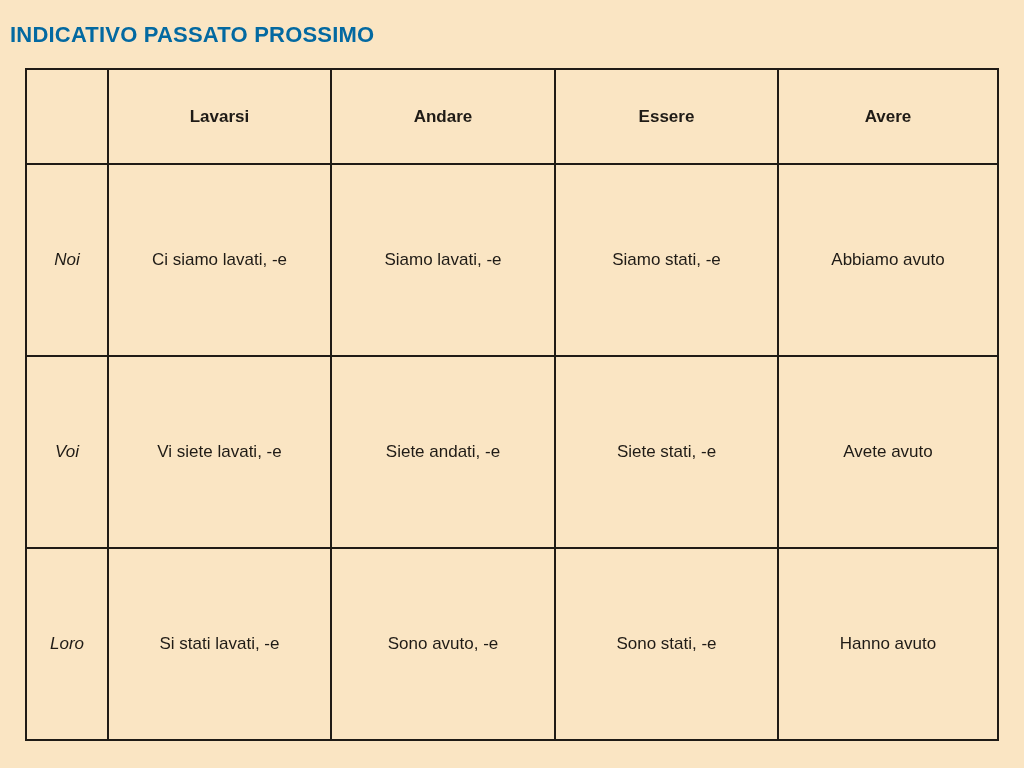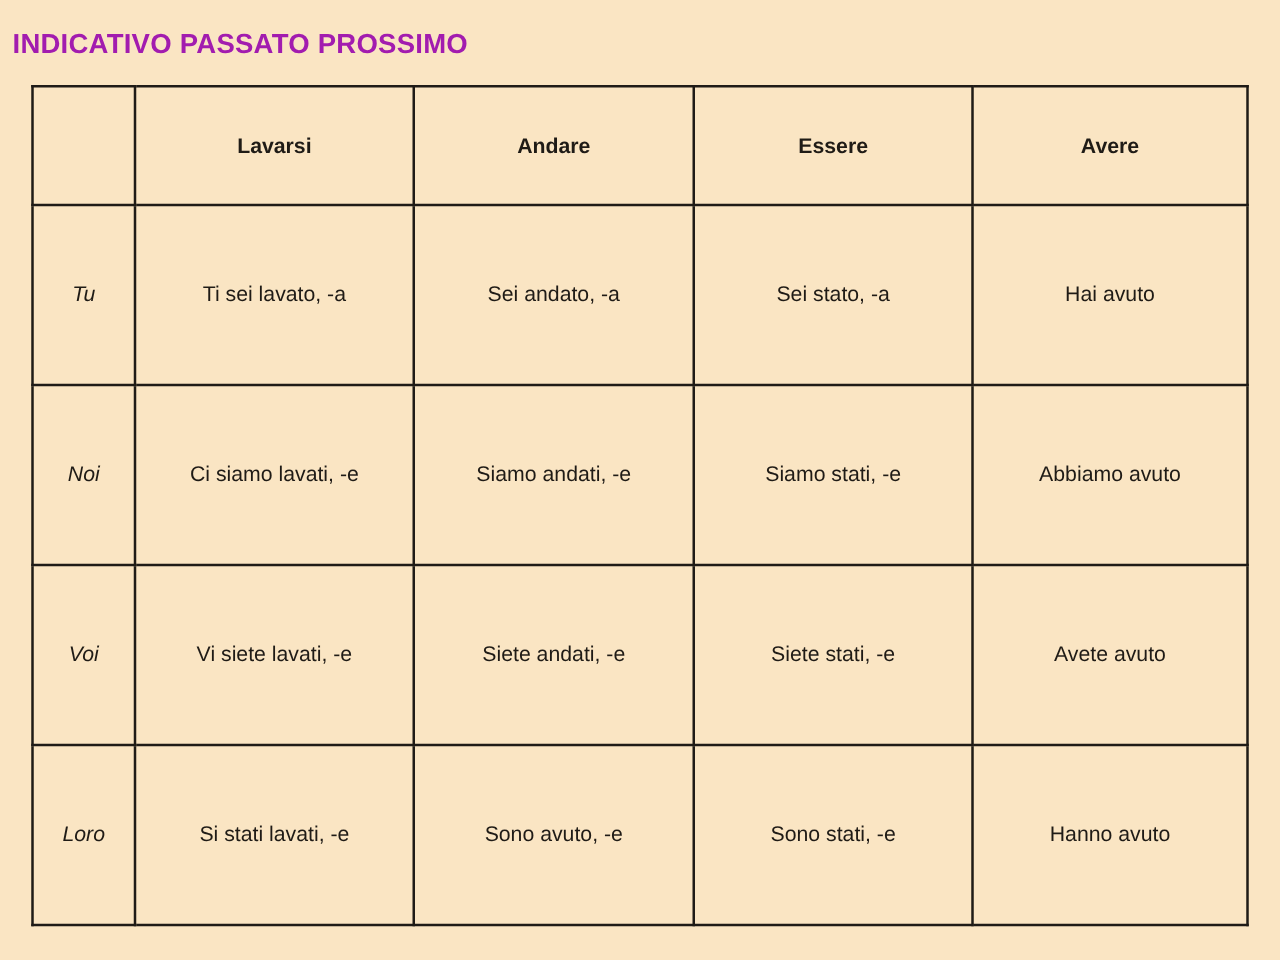--- a/index.html
+++ b/index.html
@@ -12,21 +12,21 @@
     width: 1024px; height: 768px;
     background: #FAE5C3;
     overflow: hidden;
   }
   .slide-title {
     position: absolute;
     left: 10px; top: 22px;
     font-size: 22px;
     font-weight: bold;
     letter-spacing: 0.2px;
-    color: #a21caf;
+    color: #0369a1;
     white-space: nowrap;
   }
   table.conjugation {
     position: absolute;
     left: 25px; top: 68px;
     width: 972px; height: 673px;
     border-collapse: collapse;
     table-layout: fixed;
     border-radius: 32px;
   }
@@ -73,30 +73,23 @@
       <tr>
         <th></th>
         <th>Lavarsi</th>
         <th>Andare</th>
         <th>Essere</th>
         <th>Avere</th>
       </tr>
     </thead>
     <tbody>
       <tr>
-        <th class="row-label">Tu</th>
-        <td>Ti sei lavato, -a</td>
-        <td>Sei andato, -a</td>
-        <td>Sei stato, -a</td>
-        <td>Hai avuto</td>
-      </tr>
-      <tr>
         <th class="row-label">Noi</th>
         <td>Ci siamo lavati, -e</td>
-        <td>Siamo andati, -e</td>
+        <td>Siamo lavati, -e</td>
         <td>Siamo stati, -e</td>
         <td>Abbiamo avuto</td>
       </tr>
       <tr>
         <th class="row-label">Voi</th>
         <td>Vi siete lavati, -e</td>
         <td>Siete andati, -e</td>
         <td>Siete stati, -e</td>
         <td>Avete avuto</td>
       </tr>

